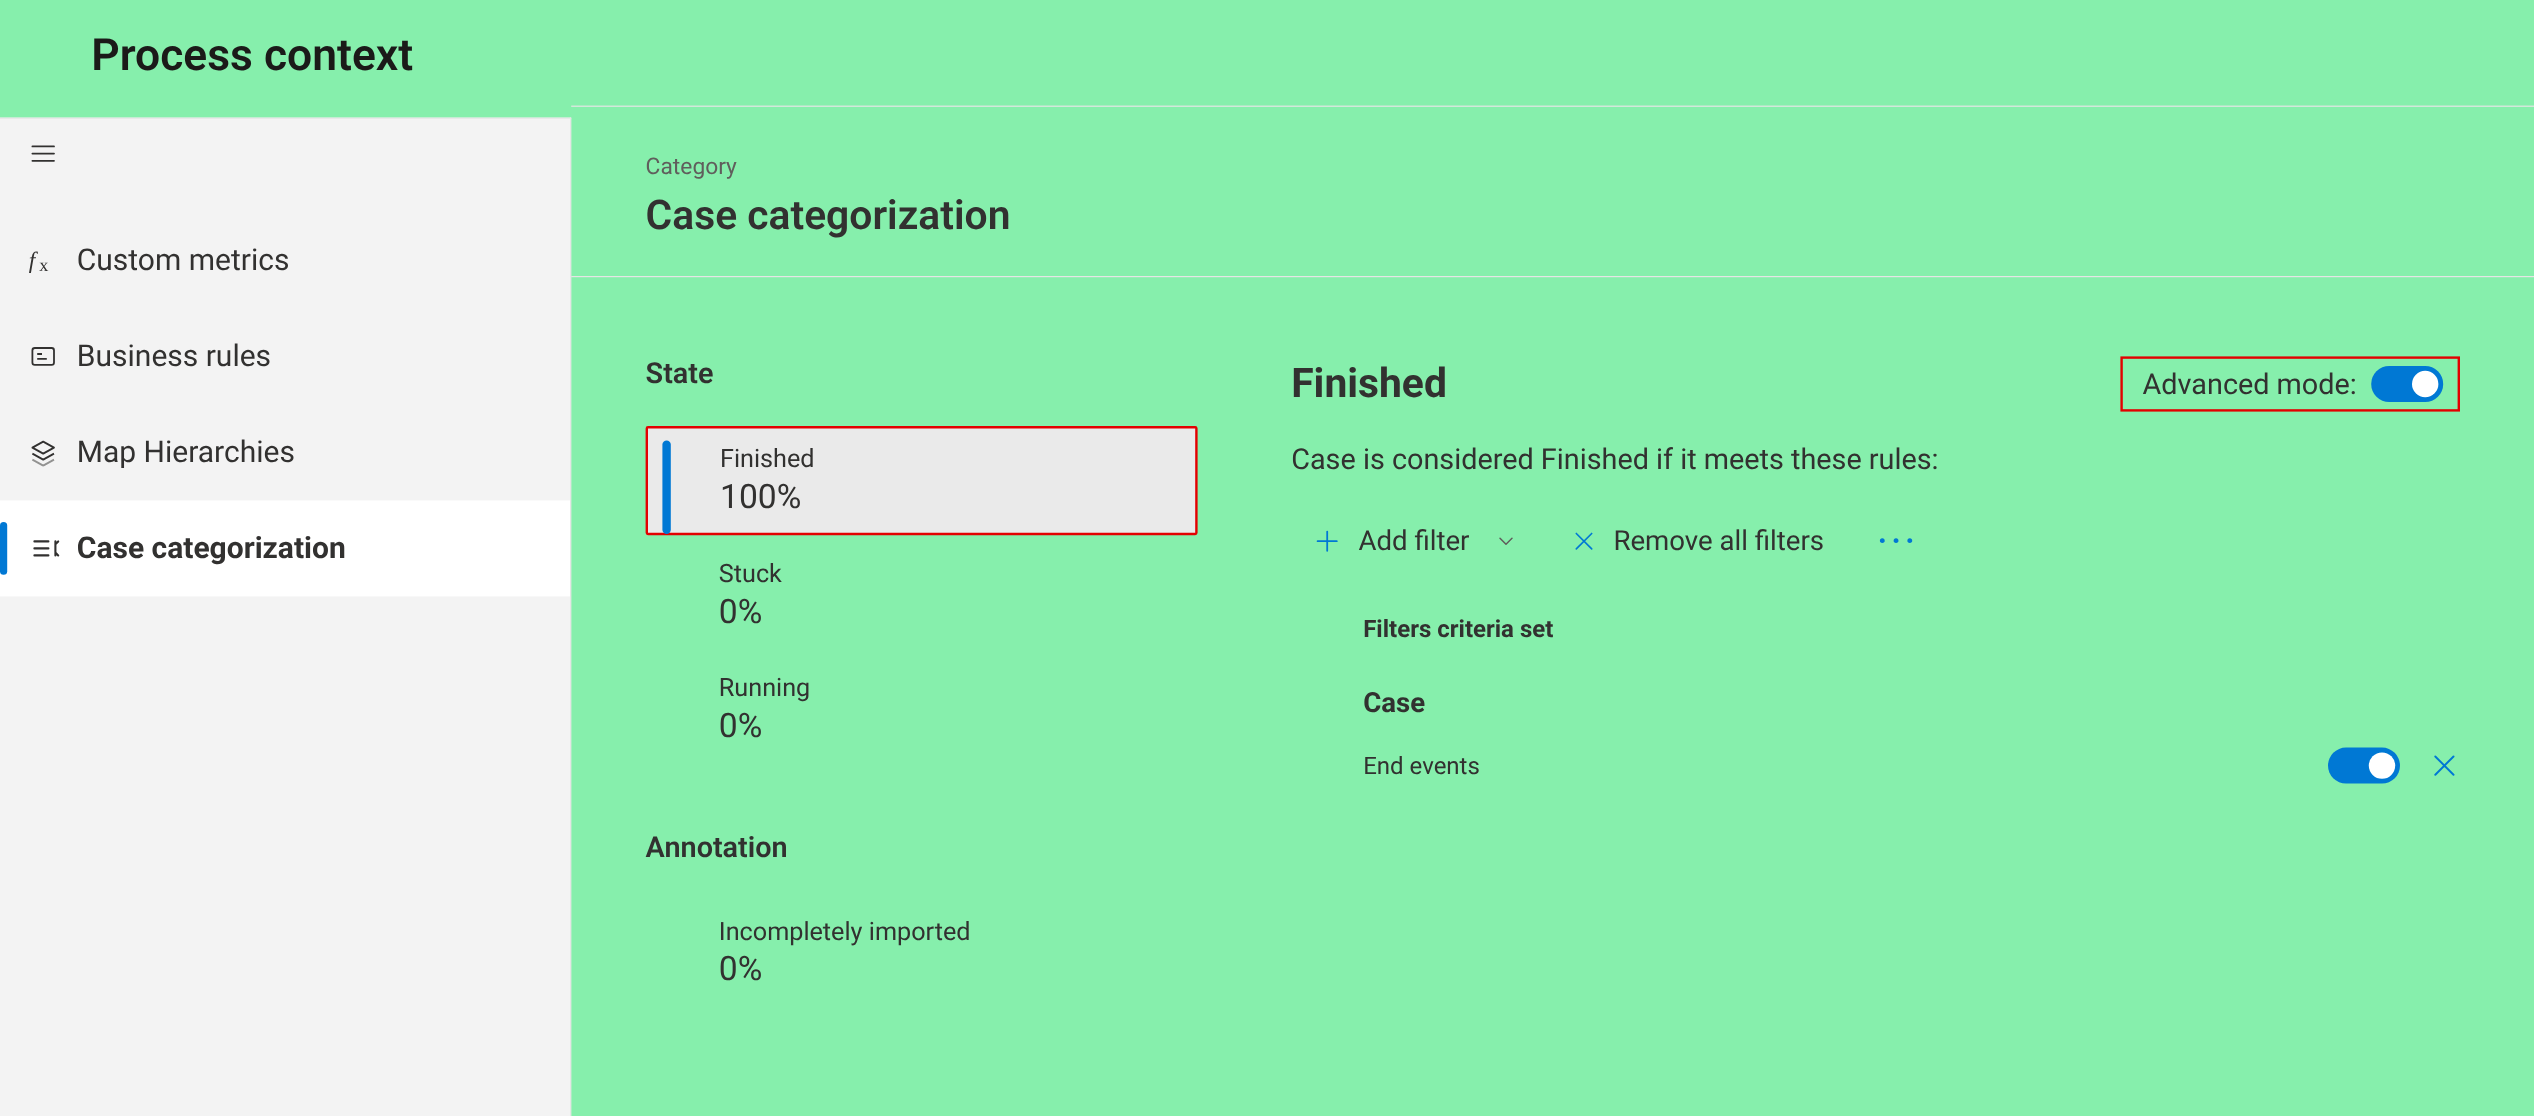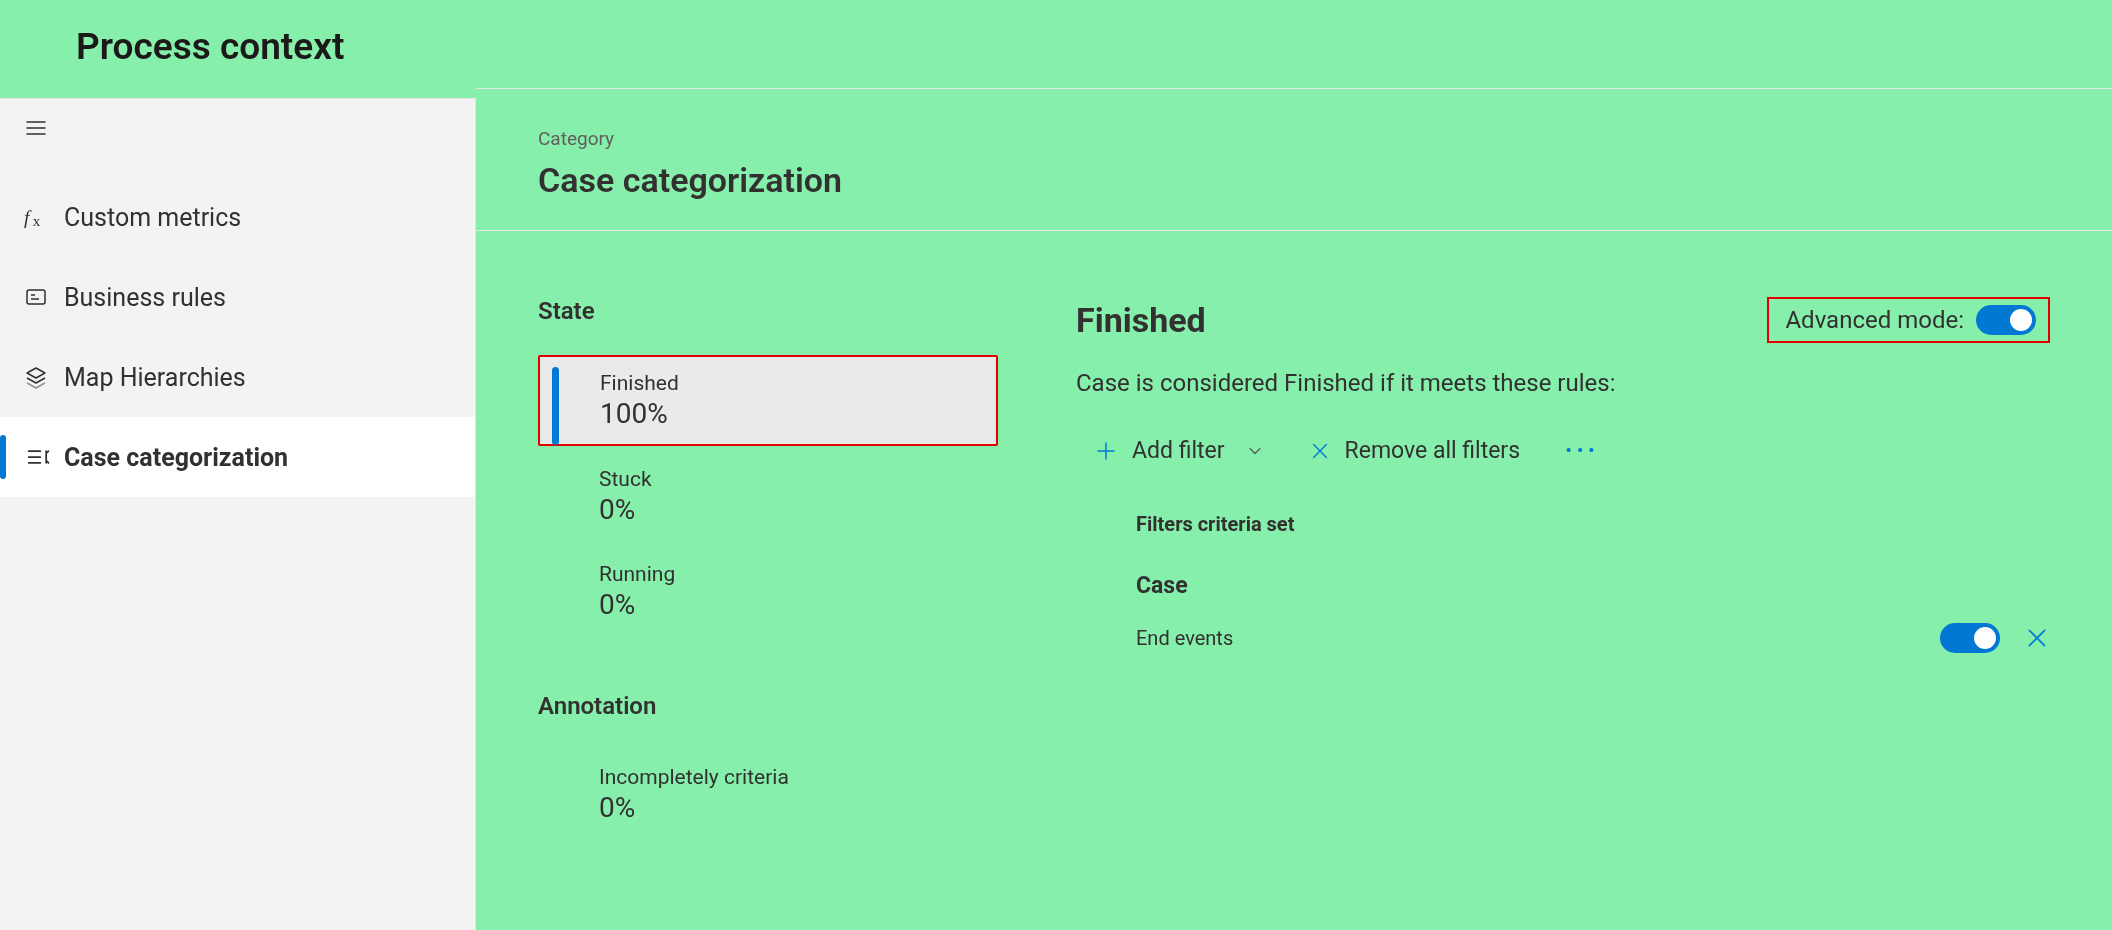--- a/index.html
+++ b/index.html
@@ -145,21 +145,21 @@
           </div>
           <div class="state-item">
             <div class="state-name">Running</div>
             <div class="state-value">0%</div>
           </div>
         </div>
 
         <div class="group-title annotation">Annotation</div>
         <div class="state-list">
           <div class="state-item">
-            <div class="state-name">Incompletely criteria</div>
+            <div class="state-name">Incompletely imported</div>
             <div class="state-value">0%</div>
           </div>
         </div>
       </div>
 
       <div class="col-right">
         <div class="right-header">
           <div class="detail-title">Finished</div>
           <div class="adv-wrap">
             <span class="adv-label">Advanced mode:</span>

